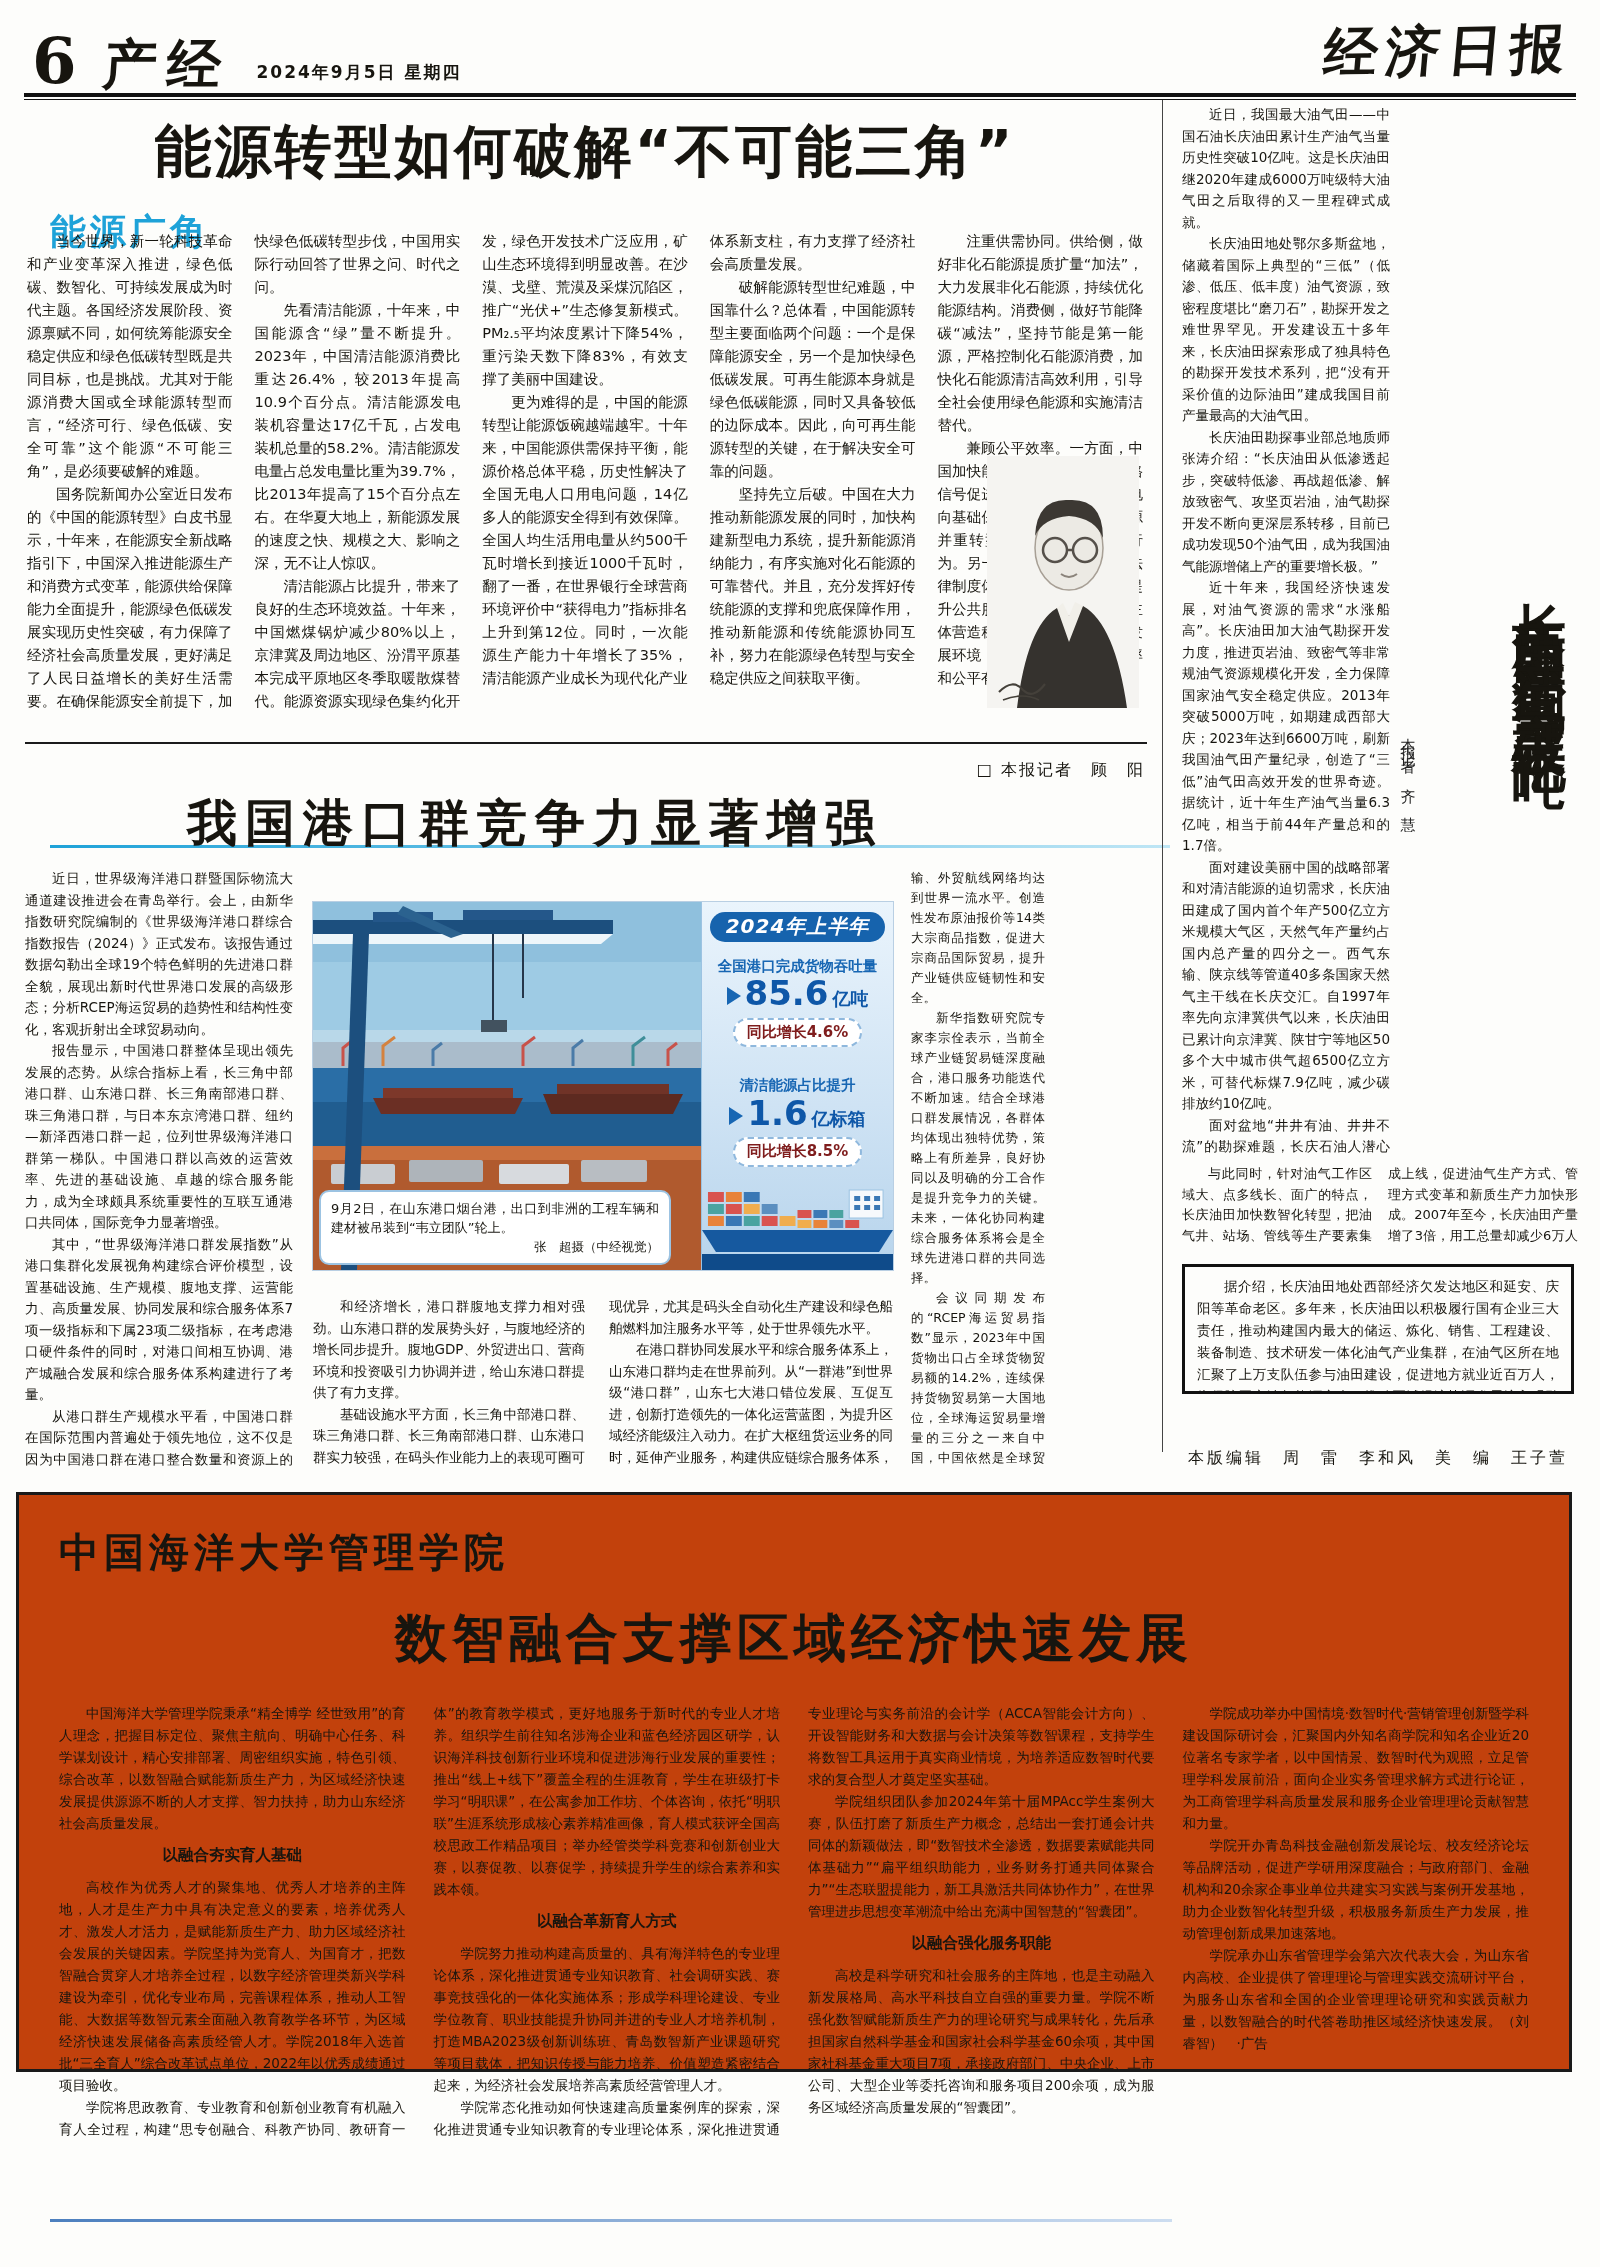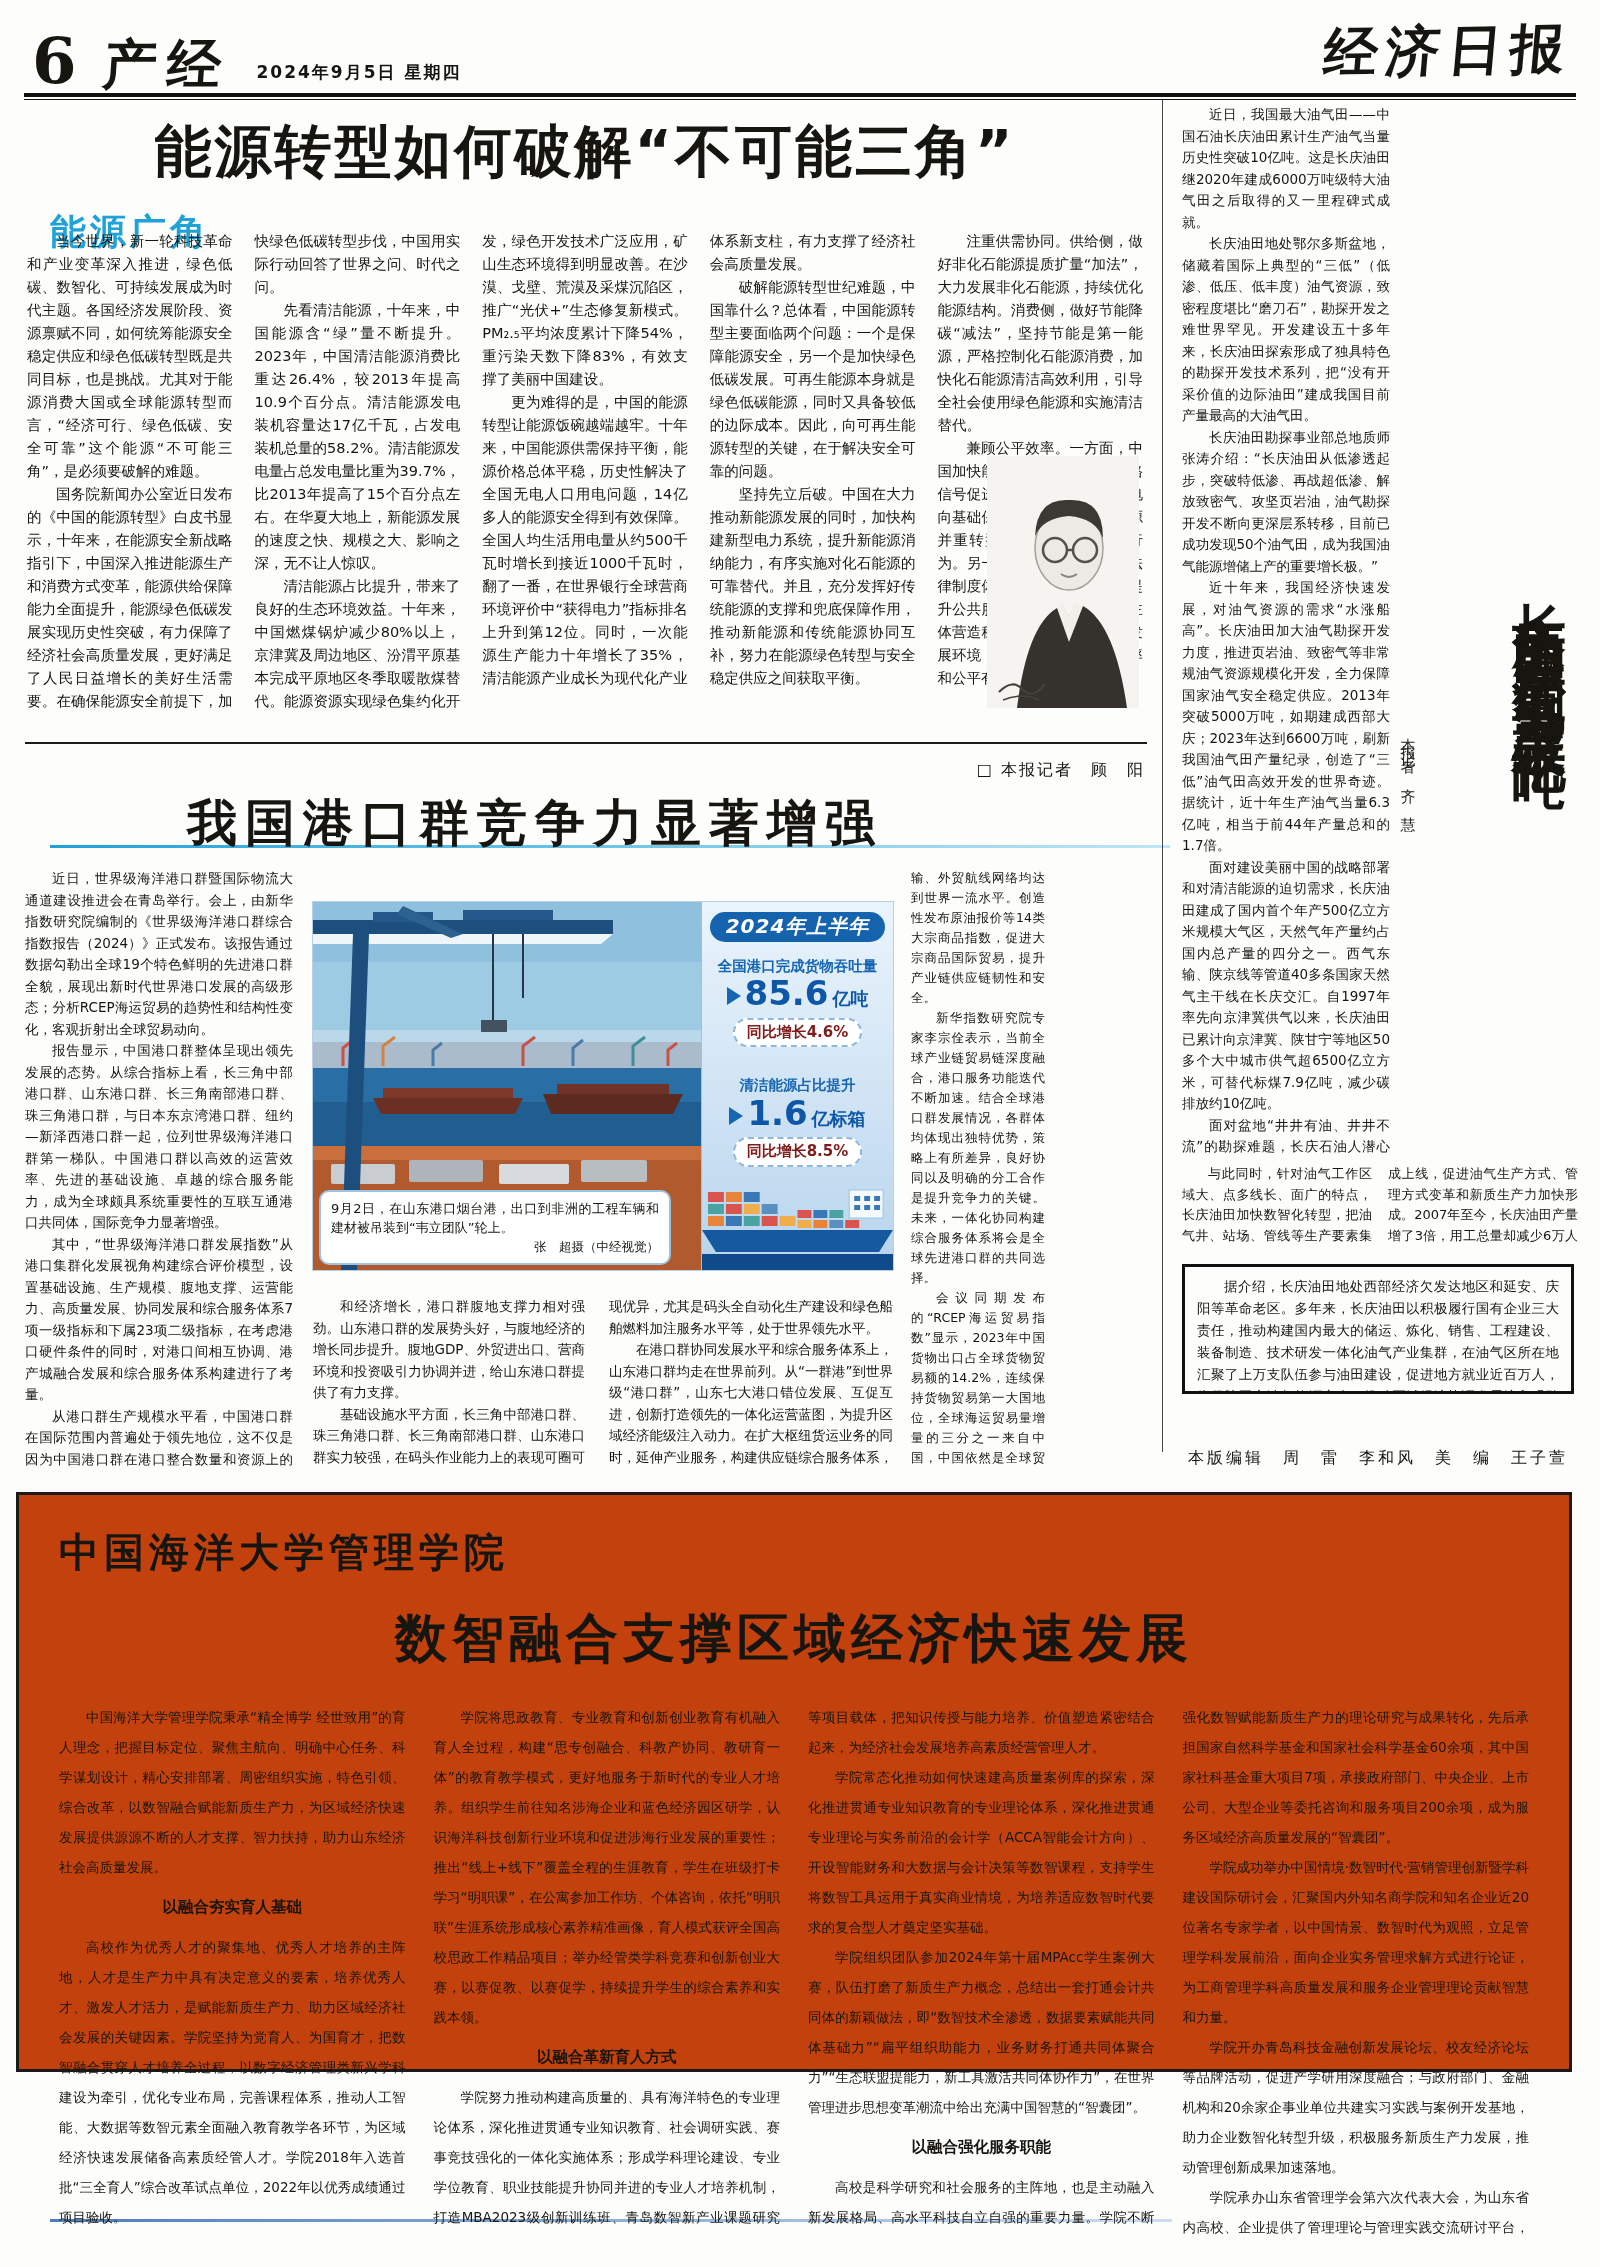--- a/index.html
+++ b/index.html
@@ -65,21 +65,21 @@
   .sb-byline{ position:absolute; left:216px; top:630px; height:340px; writing-mode:vertical-rl; text-orientation:upright; font-size:15px; letter-spacing:7px; color:#222; }
   .sb-headline{ position:absolute; left:252px; top:30px; width:142px; height:1030px; writing-mode:vertical-rl; text-orientation:upright;
     font-family:"DejaVu Serif",serif; font-weight:900; font-size:54px; letter-spacing:11px; display:flex; justify-content:center; }
   .sb-twocol{ position:absolute; left:0; top:1068px; width:396px; height:92px; column-count:2; column-gap:16px; font-size:13px; line-height:20.5px; text-align:justify; overflow:hidden; }
   .sb-box{ position:absolute; left:0; top:1168px; width:392px; height:130px; border:3px solid #111; padding:8px 12px; font-size:13.5px; line-height:22px; text-align:justify; overflow:hidden; }
   .sb-editors{ position:absolute; left:0; top:1352px; width:392px; text-align:center; font-size:16px; font-family:"DejaVu Serif",serif; letter-spacing:3px; }
   
   .ad{ position:absolute; left:16px; top:1492px; width:1556px; height:580px; border:3px solid #1a1a1a; background:#c2410c; padding:30px 40px 20px; }
   .ad-org{ font-size:40px; font-weight:700; letter-spacing:5px; }
   .ad-headline{ text-align:center; font-weight:900; font-size:52px; letter-spacing:5px; margin-top:24px; }
-  .ad-body{ margin-top:28px; height:548px; column-count:4; column-gap:28px; font-size:13.5px; line-height:30px; text-align:justify; overflow:hidden; }
+  .ad-body{ margin-top:28px; height:548px; column-count:4; column-gap:28px; font-size:13.5px; line-height:22px; text-align:justify; overflow:hidden; }
   .ad-sub{ text-align:center; font-weight:900; font-size:15.5px; margin:10px 0; break-inside:avoid; }
 </style>
 </head>
 <body>
 
 <div class="page">
 
   <div class="hdr">
     <div class="hdr-left">
       <div class="pgnum">6</div>

